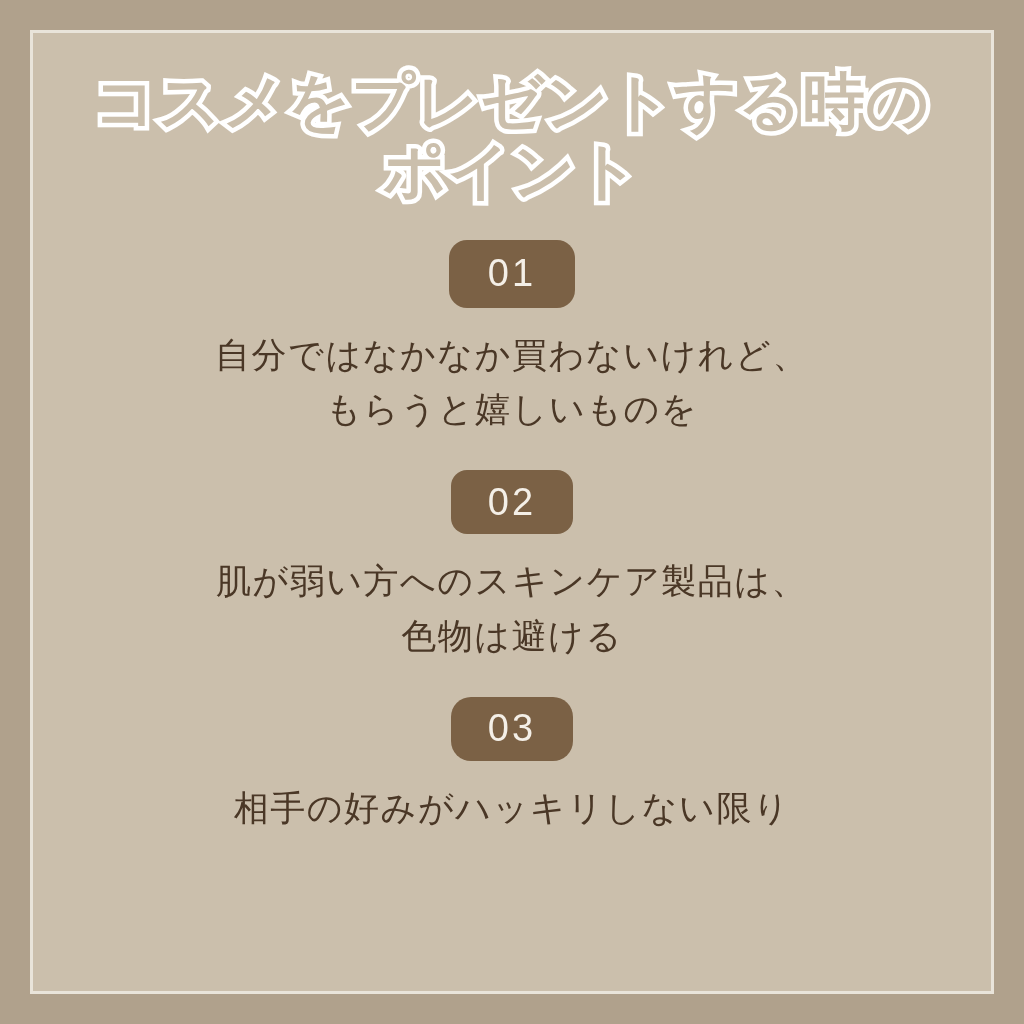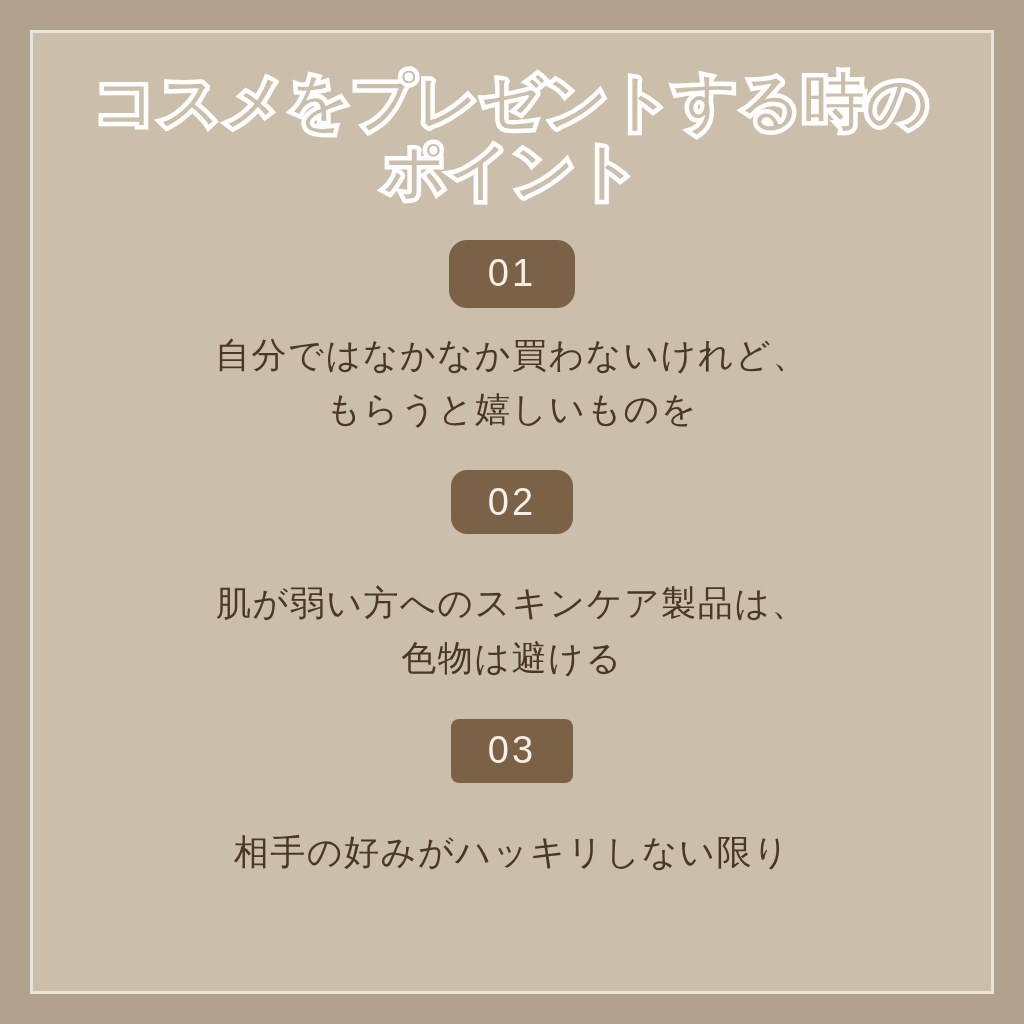--- a/index.html
+++ b/index.html
@@ -35,21 +35,21 @@
     flex-direction: column;
     align-items: center;
     padding-top: 34px;
   }
 
   .title {
     width: 100%;
     text-align: center;
     font-size: 62px;
     line-height: 1.12;
-    font-weight: normal;
+    font-weight: bold;
     letter-spacing: 1px;
     color: #cbbfac;
     -webkit-text-stroke: 9px #ffffff;
     paint-order: stroke fill;
     margin: 0;
     padding: 0 40px;
     box-sizing: border-box;
   }
 
   .title .line {
@@ -66,21 +66,20 @@
 
   .section {
     width: 100%;
     display: flex;
     flex-direction: column;
     align-items: center;
   }
 
   .section + .section {
     margin-top: 34px;
-    gap: 22px;
   }
 
   .badge {
     display: inline-flex;
     align-items: center;
     justify-content: center;
     min-width: 126px;
     height: 68px;
     padding: 12px 18px;
     border-radius: 18px;
@@ -98,21 +97,21 @@
     font-size: 35px;
     line-height: 1.55;
     letter-spacing: 1.5px;
   }
 
   .section-text .line {
     display: block;
   }
 
   .s2 .badge { border-radius: 16px; height: 64px; min-width: 122px; }
-  .s3 .badge { border-radius: 8px; height: 64px; min-width: 122px; }
+  .s3 .badge { border-radius: 20px; height: 64px; min-width: 122px; }
 </style>
 </head>
 <body>
 
 <div class="poster">
   <div class="inner-frame">
 
     <h1 class="title">
       <span class="line">コスメをプレゼントする時の</span>
       <span class="line">ポイント</span>

